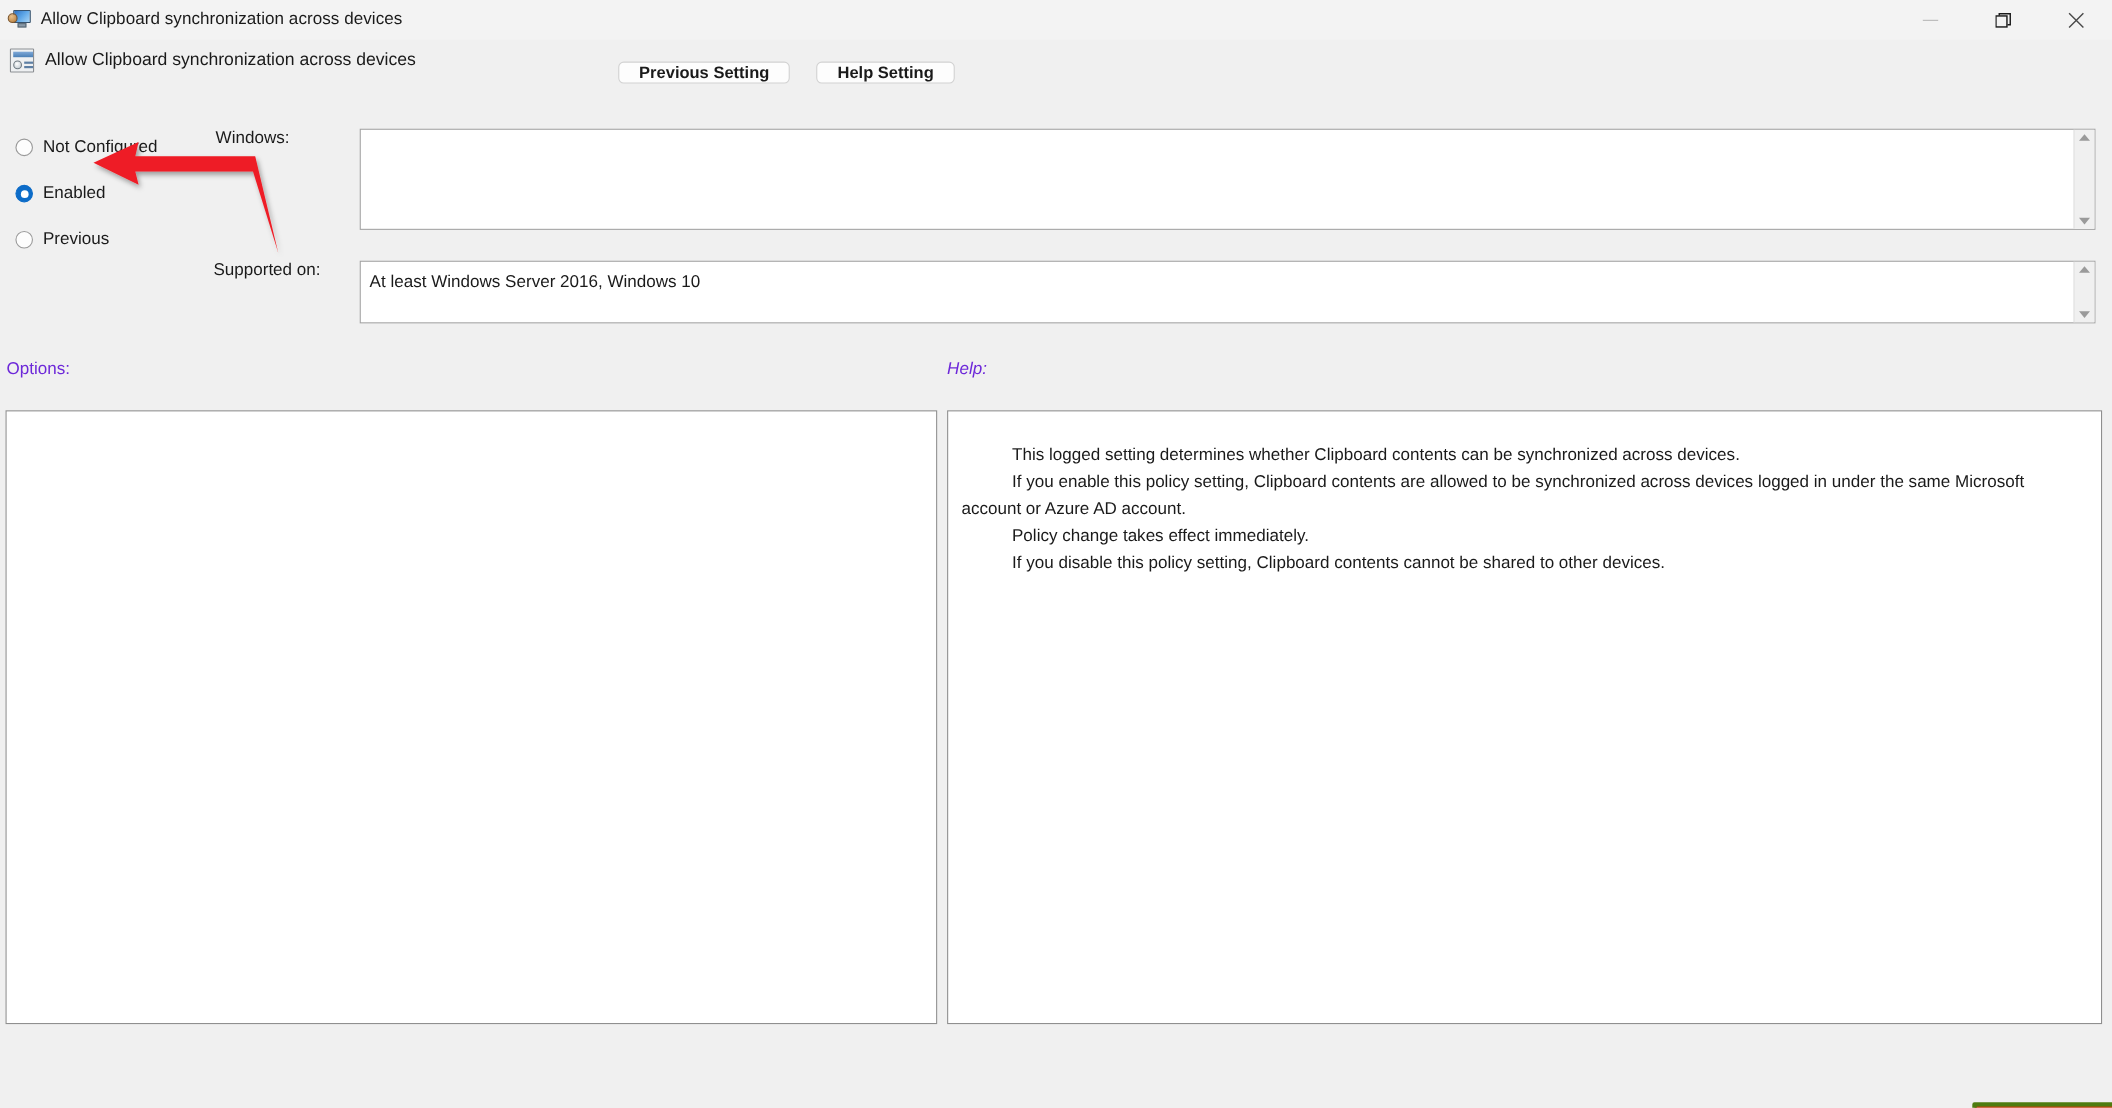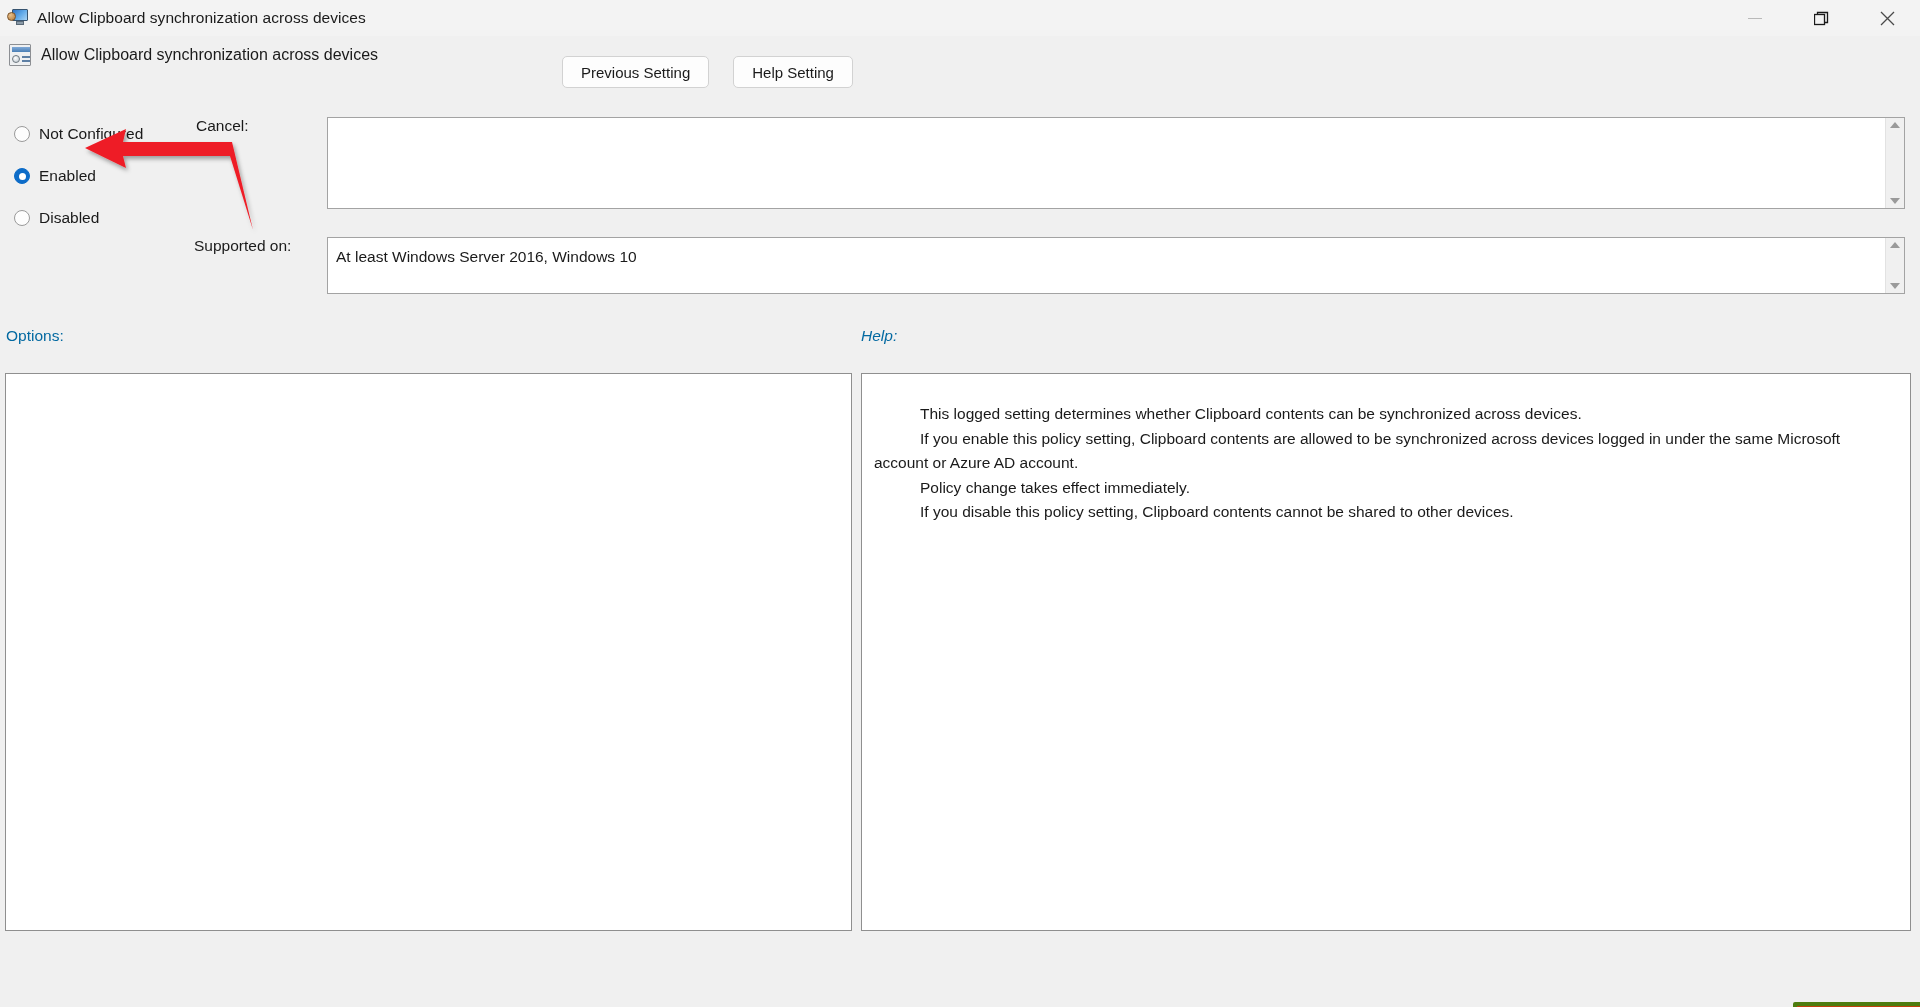--- a/index.html
+++ b/index.html
@@ -116,21 +116,21 @@
   }
   .btn {
     background: #fdfdfd;
     border: 1px solid #d2d2d2;
     border-radius: 5px;
     font-family: "Liberation Sans", sans-serif;
     font-size: 15px;
     color: #1a1a1a;
     cursor: default;
   }
-  .nav-btn { height: 32px; padding: 0 18px; }
+  .nav-btn { height: 20px; padding: 0 18px; font-weight: bold; }
 
   
   .radio-group { position: absolute; left: 14px; top: 118px; }
   .radio-row {
     display: flex; align-items: center;
     height: 32px;
     margin-bottom: 10px;
   }
   .radio-circle {
     width: 16px; height: 16px;
@@ -198,21 +198,21 @@
   .sb-up { border-bottom: 6px solid #9a9a9a; }
   .sb-down { border-top: 6px solid #9a9a9a; }
 
   .box-comment { left: 327px; top: 117px; width: 1578px; height: 92px; }
   .box-supported { left: 327px; top: 237px; width: 1578px; height: 57px; }
 
   
   .section-label {
     position: absolute;
     font-size: 15.5px;
-    color: #0369a1;
+    color: #6d28d9;
   }
   .lbl-options { left: 6px; top: 327px; }
   .lbl-help { left: 861px; top: 327px; font-style: italic; }
 
   .panel {
     position: absolute;
     background: #ffffff;
     border: 1px solid #8f8f8f;
   }
   .panel-options { left: 5px; top: 373px; width: 847px; height: 558px; }
@@ -314,25 +314,25 @@
     <div class="radio-row">
       <span class="radio-circle"></span>
       <span class="radio-label">Not Configured</span>
     </div>
     <div class="radio-row">
       <span class="radio-circle checked"></span>
       <span class="radio-label">Enabled</span>
     </div>
     <div class="radio-row">
       <span class="radio-circle"></span>
-      <span class="radio-label">Disabled</span>
-    </div>
-  </div>
-
-  <div class="field-label lbl-comment">Cancel:</div>
+      <span class="radio-label">Previous</span>
+    </div>
+  </div>
+
+  <div class="field-label lbl-comment">Windows:</div>
   <div class="textbox box-comment">
     <div class="tb-content"></div>
     <div class="scrollbar">
       <span class="sb-arrow sb-up"></span>
       <span class="sb-arrow sb-down"></span>
     </div>
   </div>
 
   <div class="field-label lbl-supported">Supported on:</div>
   <div class="textbox box-supported">

